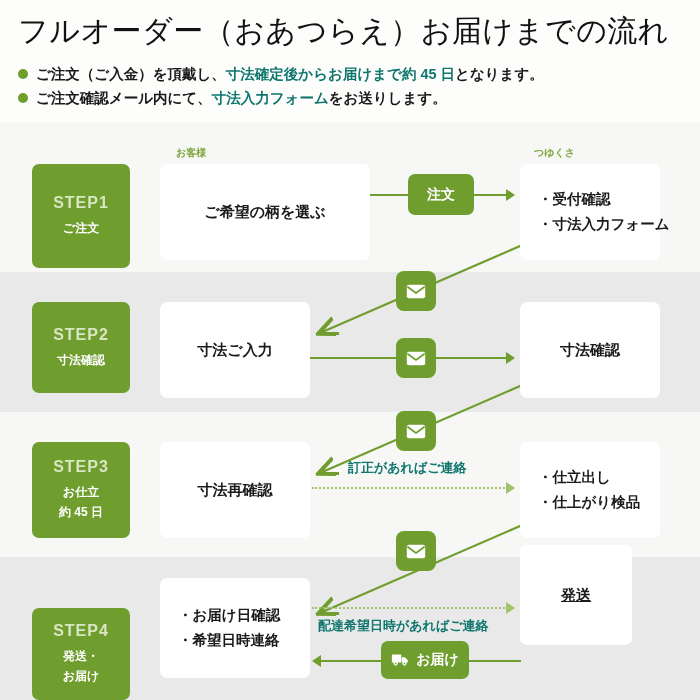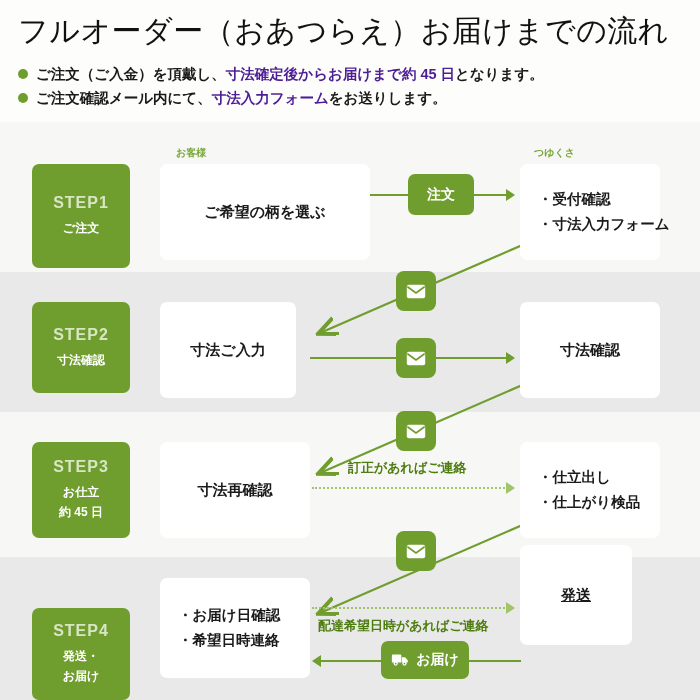--- a/index.html
+++ b/index.html
@@ -23,21 +23,21 @@
   .bullets { position:absolute; left:18px; top:62px; }
   .bline {
     display:flex; align-items:center;
     font-size:14.5px; line-height:24px; font-weight:bold; color:#1a1a1a;
     white-space:nowrap;
   }
   .dot {
     width:10px; height:10px; border-radius:50%;
     background:#6f9d2e; margin-right:8px; flex:none;
   }
-  .grn { color:#4c1d95; }
+  .grn { color:#0f766e; }
 
   
   .row { position:absolute; left:0; width:700px; }
   .row.light { background:#f7f7f5; }
   .row.dark  { background:#e9e9e9; }
   #row1 { top:122px; height:150px; }
   #row2 { top:272px; height:140px; }
   #row3 { top:412px; height:145px; }
   #row4 { top:557px; height:143px; }
 
@@ -87,21 +87,21 @@
   
   .badge {
     position:absolute; background:#6f9d2e; border-radius:7px;
     display:flex; align-items:center; justify-content:center;
     color:#ffffff; font-size:14px; font-weight:bold; white-space:nowrap;
   }
   .badge.mail { border-radius:8px; }
   .badge .tx { margin-left:6px; }
 
   .edge-label {
-    position:absolute; font-size:13px; font-weight:bold; color:#4d7c0f;
+    position:absolute; font-size:13px; font-weight:bold; color:#0f766e;
     white-space:nowrap;
   }
 </style>
 </head>
 <body>
 
 <div class="page">
 
   <div class="header">
     <div class="title">フルオーダー（おあつらえ）お届けまでの流れ</div>
@@ -165,21 +165,21 @@
     <svg width="20" height="15" viewBox="0 0 20 15">
       <rect x="0.8" y="0.8" width="18.4" height="13.4" rx="2" fill="#ffffff"></rect>
       <path d="M1.8 3 L10 9 L18.2 3" fill="none" stroke="#6f9d2e" stroke-width="1.6" stroke-linecap="round" stroke-linejoin="round"></path>
     </svg>
   </div>
 
   <div class="step" style="top:302px; height:91px;">
     <div class="step-num">STEP2</div>
     <div class="step-label">寸法確認</div>
   </div>
-  <div class="card" style="left:160px; top:302px; width:136px; height:96px;justify-content:center;">
+  <div class="card" style="left:160px; top:302px; width:150px; height:96px;justify-content:center;">
     <div>寸法ご入力</div>
   </div>
   <div class="card" style="left:520px; top:302px; width:140px; height:96px;">
     <div>寸法確認</div>
   </div>
   <div class="hline" style="left:310px; top:357px; width:86px;"></div>
   <div class="badge mail" style="left:396px; top:338px; width:40px; height:40px;">
     <svg width="20" height="15" viewBox="0 0 20 15">
       <rect x="0.8" y="0.8" width="18.4" height="13.4" rx="2" fill="#ffffff"></rect>
       <path d="M1.8 3 L10 9 L18.2 3" fill="none" stroke="#6f9d2e" stroke-width="1.6" stroke-linecap="round" stroke-linejoin="round"></path>

